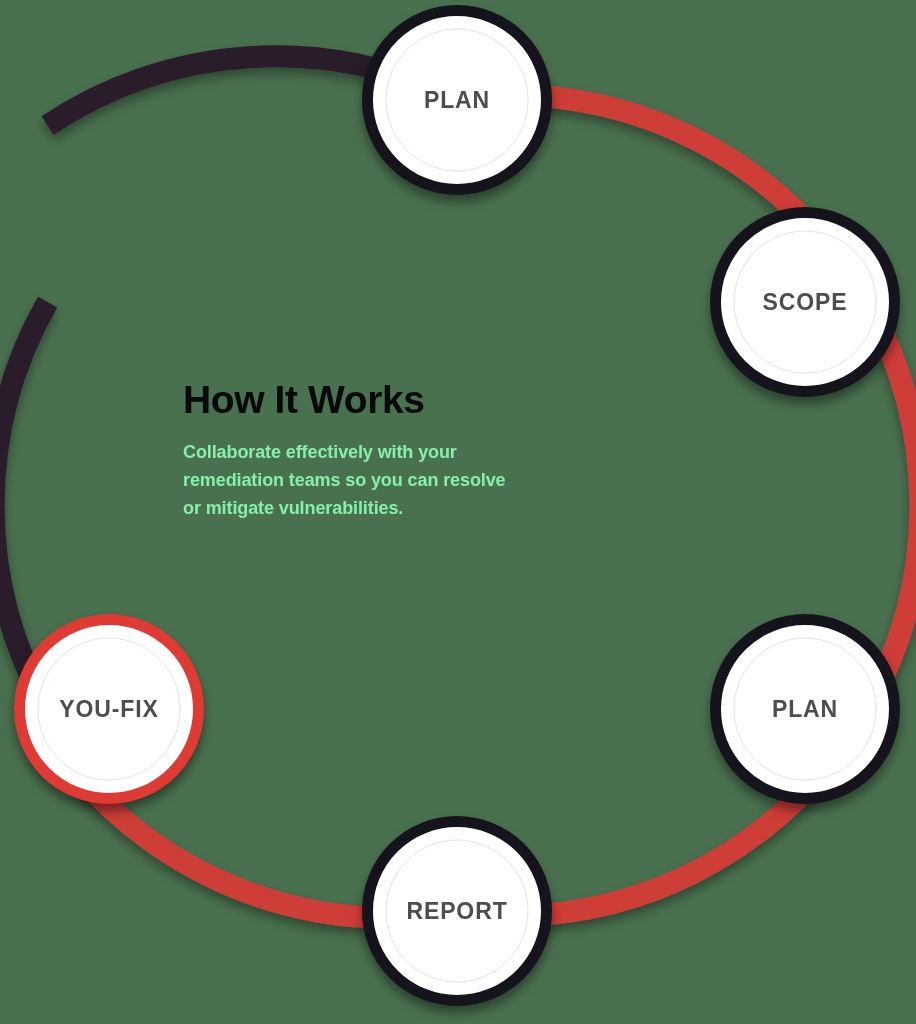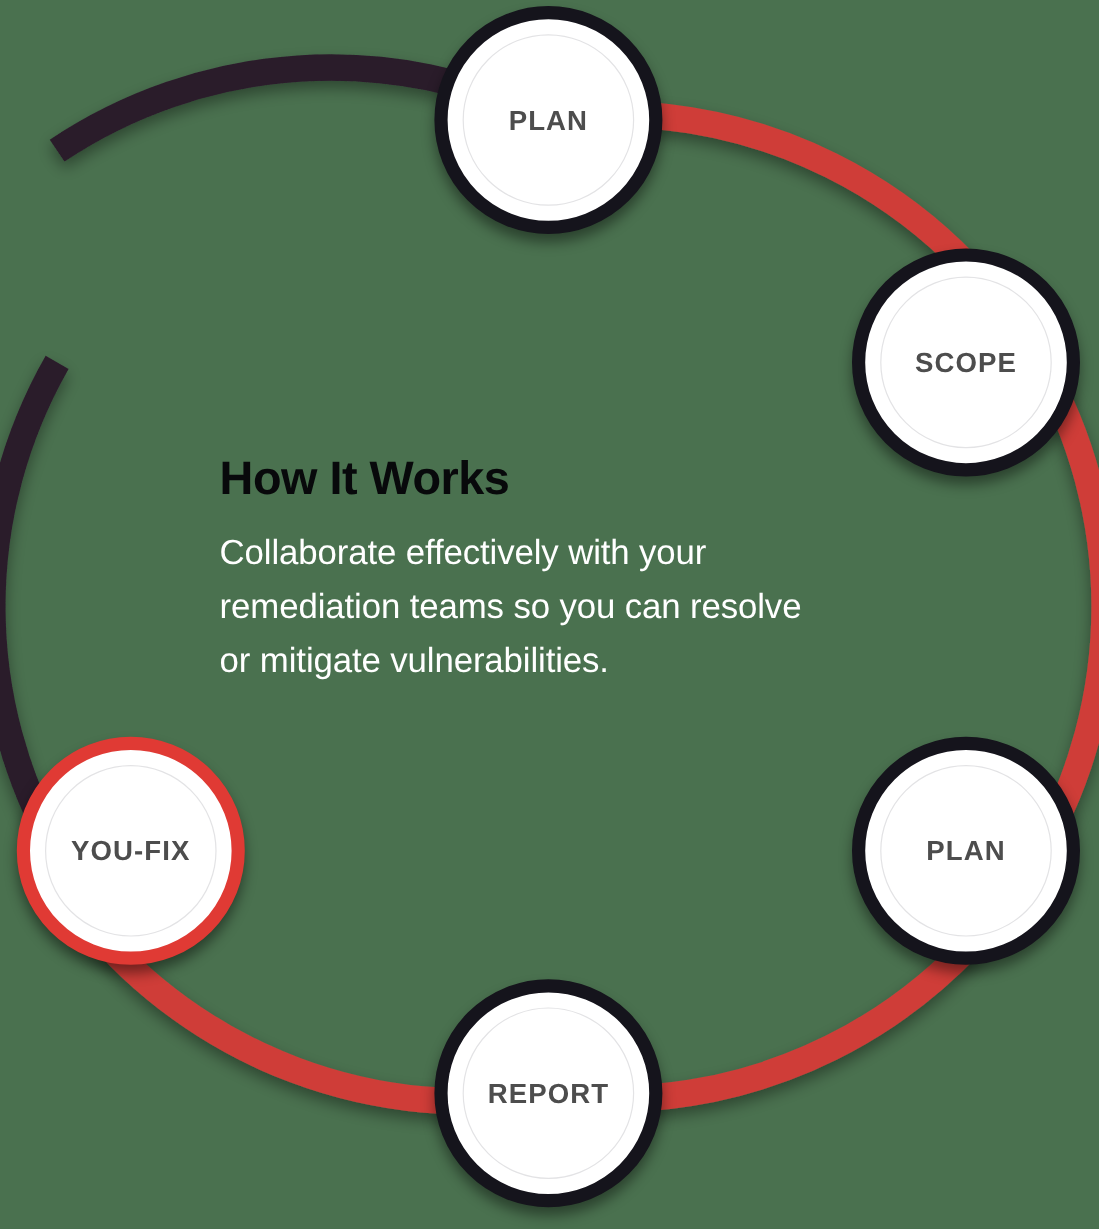--- a/index.html
+++ b/index.html
@@ -87,23 +87,23 @@
   #center-title {
     margin: 0;
     color: #08090b;
     font-size: 39px;
     font-weight: bold;
     letter-spacing: -0.4px;
     line-height: 1.15;
   }
   #center-subtitle {
     margin: 16px 0 0 0;
-    color: #ffffff;
-    font-size: 29px;
-    font-weight: normal;
+    color: #86efac;
+    font-size: 18px;
+    font-weight: bold;
     line-height: 1.55;
     letter-spacing: -0.1px;
   }
 </style>
 </head>
 <body style="background: rgb(74, 113, 79);">
 
 <div id="stage" style="background: rgb(74, 113, 79);">
 
   <svg id="ring-svg" viewBox="0 0 916 1024" aria-hidden="true">

